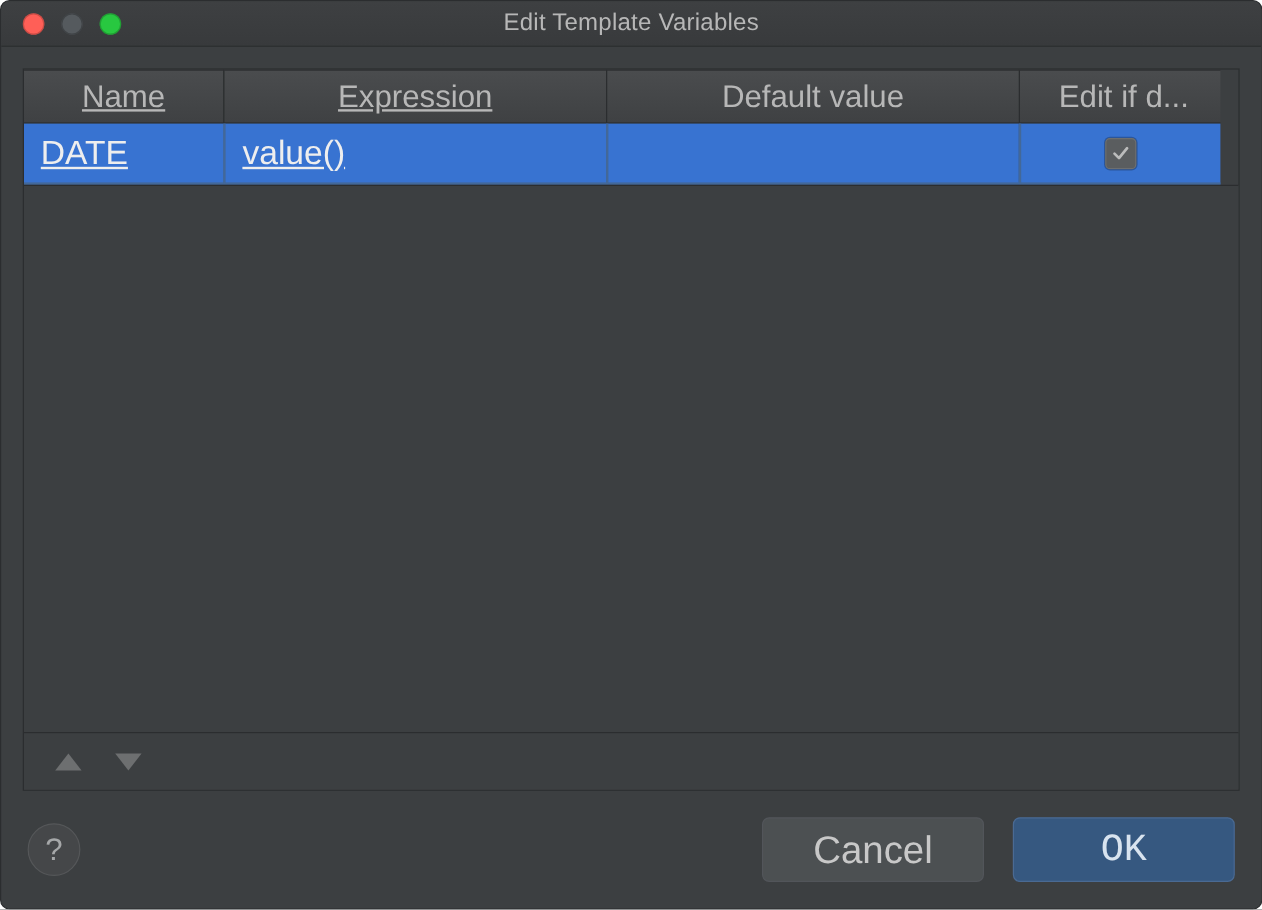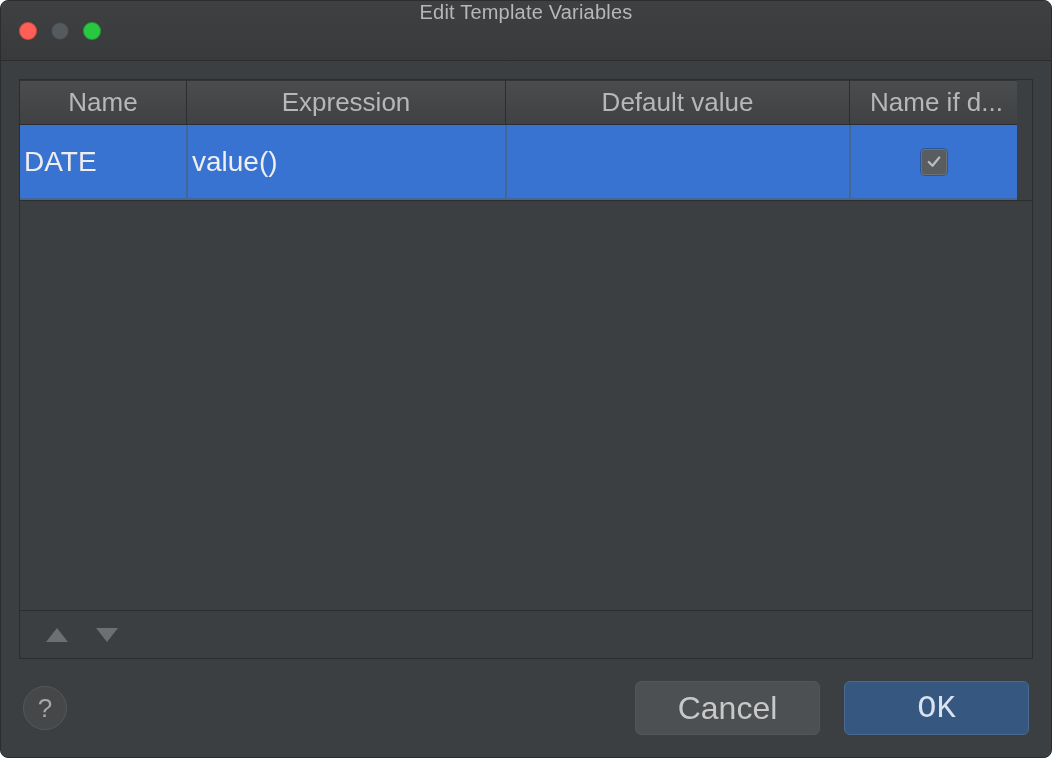--- a/index.html
+++ b/index.html
@@ -6,24 +6,24 @@
     html, body { width: 1052px; height: 758px; overflow: hidden; font-family: -apple-system, BlinkMacSystemFont, "Segoe UI", Helvetica, Arial, sans-serif; }
     .window {
       width: 1052px; height: 758px;
       background: #3c3f41;
       display: flex; flex-direction: column;
       border: 1px solid #2b2d2f;
       border-radius: 8px;
       overflow: hidden;
     }
     .titlebar {
-      height: 60px;
+      height: 38px;
       background: linear-gradient(to bottom, #3e4042, #383a3c);
       border-bottom: 1px solid #2b2d2f;
-      display: flex; 
+      display: flex; align-items: center;
       position: relative;
     }
     .traffic-lights {
       display: flex; gap: 14px;
       position: absolute; left: 18px; top: 50%; transform: translateY(-50%);
     }
     .traffic { width: 18px; height: 18px; border-radius: 50%; }
     .traffic.close-dot { background: #ff5f57; box-shadow: inset 0 0 0 1px rgba(0,0,0,0.2); }
     .traffic.min-dot   { background: #555a5e; box-shadow: inset 0 0 0 1px rgba(0,0,0,0.25); }
     .traffic.zoom-dot  { background: #28c840; box-shadow: inset 0 0 0 1px rgba(0,0,0,0.2); }
@@ -47,29 +47,29 @@
     .row { display: flex; }
     .cell { display: flex; align-items: center; font-size: 24px; }
     .hdrrow .cell {
       height: 45px; color: #b7b7b7;
       background: linear-gradient(to bottom, #4a4c4e, #3f4143);
       border-left: 1px solid #2b2d2f; border-bottom: 1px solid #2b2d2f; border-top: 1px solid #323436;
       justify-content: center; font-size: 26px;
     }
     .hdrrow .cell:first-child { border-left: none; }
     .datarow .cell {
-      height: 75px; color: #eeeeee;
+      height: 51px; color: #eeeeee;
       background: #3873d1;
       border-left: 2px solid #436898; border-bottom: 2px solid #436898;
-      padding: 0 4px;
+      padding: 0 14px;
       font-size: 28px;
     }
     .datarow .cell:first-child { border-left: none; }
-    .col-name   { width: 166px; }
-    .col-expr   { width: 319px; }
+    .col-name   { width: 166px; text-decoration: underline; }
+    .col-expr   { width: 319px; text-decoration: underline; }
     .col-def    { width: 344px; text-align: right; }
     .col-skip   { width: 168px; justify-content: center !important; }
     .hdrrow .col-skip { justify-content: flex-start; padding-left: 6px; overflow: hidden; white-space: nowrap; text-overflow: clip; }
     .table-rest { flex: 1; background: #3c3f41; border-top: 1px solid #2b2d2f; }
     .checkbox {
       width: 26px; height: 26px; border-radius: 4px;
       background: #5a5d5f; box-shadow: inset 0 0 0 1px #6d6f70, 0 0 0 1px rgba(0,0,0,0.25);
       display: flex; align-items: center; justify-content: center;
     }
     .checkbox svg { width: 18px; height: 18px; }
@@ -115,21 +115,21 @@
     <div class="title">Edit Template Variables</div>
   </div>
 
   <div class="content">
     <div class="table-area">
       <div class="grid">
         <div class="row hdrrow">
           <div class="cell col-name">Name</div>
           <div class="cell col-expr">Expression</div>
           <div class="cell col-def">Default value</div>
-          <div class="cell col-skip">Name if d...</div>
+          <div class="cell col-skip">Edit if d...</div>
         </div>
         <div class="row datarow">
           <div class="cell col-name">DATE</div>
           <div class="cell col-expr">value()</div>
           <div class="cell col-def"></div>
           <div class="cell col-skip">
             <div class="checkbox">
               <svg viewBox="0 0 24 24">
                   <path d="M5 12 L10 17 L19 6"></path>
                 </svg>

